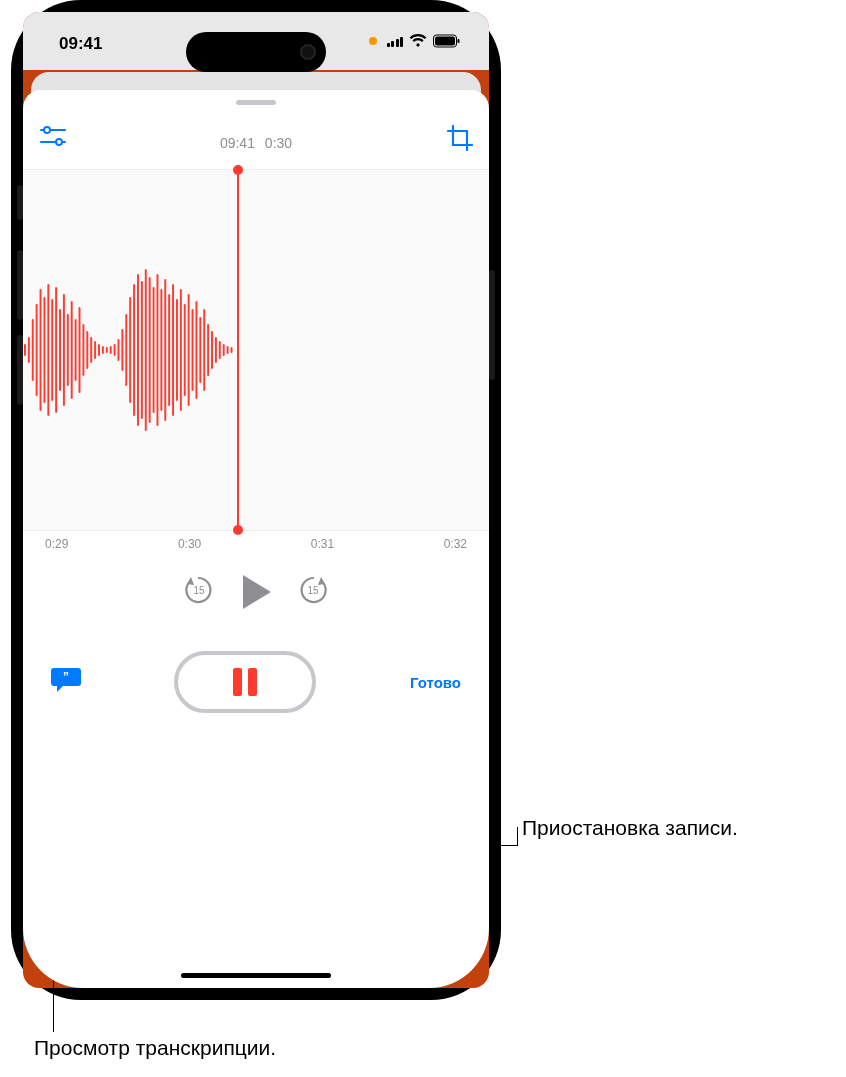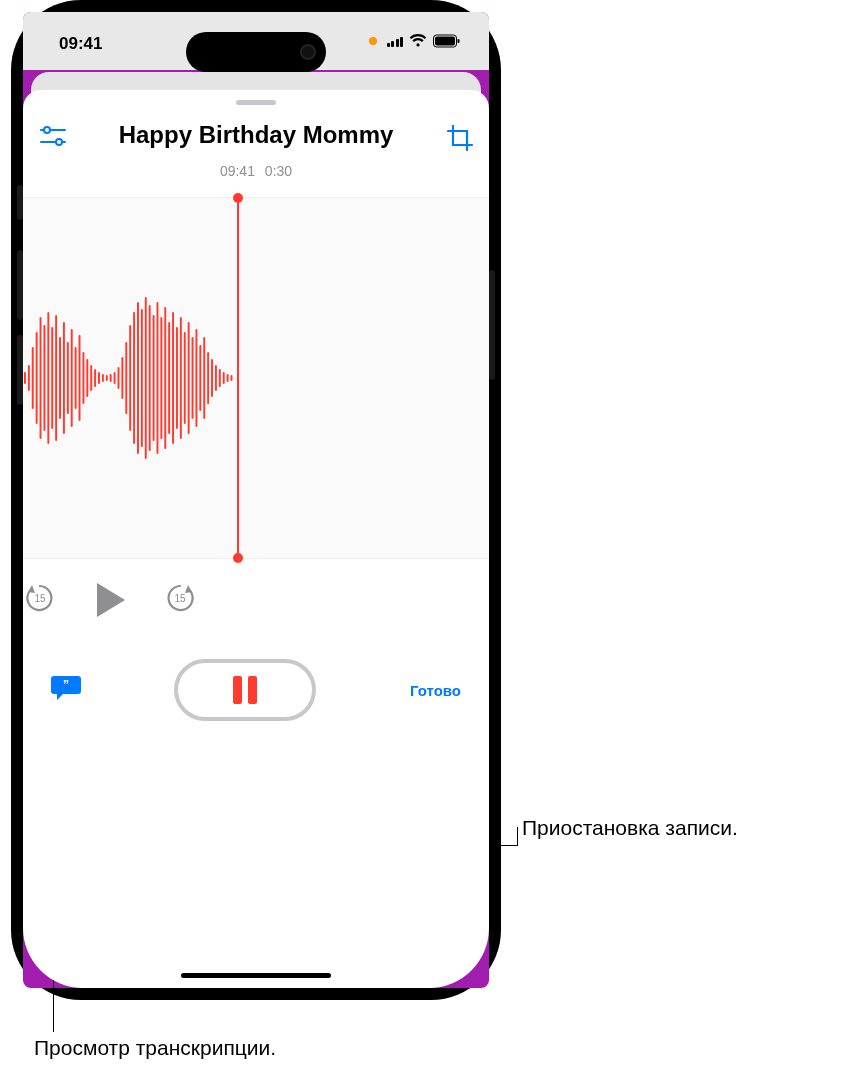--- a/index.html
+++ b/index.html
@@ -15,22 +15,22 @@
   .phone {
     position: absolute;
     left: 11px; top: 0;
     width: 490px; height: 1000px;
     border-radius: 70px;
     background: #000;
     padding: 12px;
   }
   .phone-inner {
     width: 100%; height: 100%;
-    border-radius: 8px;
-    background: #a21caf;
+    border-radius: 16px;
+    background: #c2410c;
     overflow: hidden;
     position: relative;
   }
   
   .side-btn { position: absolute; background: #1a1a1a; border-radius: 3px; }
   .sb-left-1 { left: 6px; top: 185px; width: 6px; height: 35px; }
   .sb-left-2 { left: 6px; top: 250px; width: 6px; height: 70px; }
   .sb-left-3 { left: 6px; top: 335px; width: 6px; height: 70px; }
   .sb-right  { right: 6px; top: 270px; width: 6px; height: 110px; }
   
@@ -169,23 +169,23 @@
     text-align: center;
     font-size: 46px;
     font-weight: 300;
     color: #333;
     font-variant-numeric: tabular-nums;
     margin-top: 26px;
     letter-spacing: 0.5px;
   }
   .playback-row {
     display: flex;
-    justify-content: flex-start;
+    justify-content: center;
     align-items: center;
-    gap: 36px;
+    gap: 23px;
     margin-top: 22px;
   }
   .skip-btn, .play-btn { color: #8e8e93; }
   .play-btn svg { display: block; }
   .bottom-row {
     display: flex;
     align-items: center;
     justify-content: space-between;
     padding: 0 26px;
     margin-top: 40px;
@@ -292,21 +292,20 @@
           </svg>
         </span>
         <span class="hdr-right">
           <svg width="26" height="26" viewBox="0 0 26 26">
             <g stroke="#007aff" stroke-width="2.2" fill="none" stroke-linecap="round">
               <polyline points="6,1 6,20 25,20"></polyline>
               <polyline points="1,6 20,6 20,25"></polyline>
             </g>
           </svg>
         </span>
-        <div class="title">Happy Birthday Mommy</div>
         <div class="subtitle">
           <span>09:41</span>
           <span class="dur">0:30</span>
         </div>
       </div>
 
       <div class="waveform-area">
         <svg class="wave-svg" viewBox="0 0 220 180" preserveAspectRatio="none">
           <g stroke="#ff3b30" stroke-width="2" stroke-linecap="round">
             <line x1="2" y1="85" x2="2" y2="95"></line>
@@ -361,20 +360,26 @@
             <line x1="198" y1="78" x2="198" y2="102"></line>
             <line x1="202" y1="82" x2="202" y2="98"></line>
             <line x1="206" y1="85" x2="206" y2="95"></line>
             <line x1="210" y1="87" x2="210" y2="93"></line>
             <line x1="214" y1="88" x2="214" y2="92"></line>
           </g>
         </svg>
         <div class="playhead"></div>
       </div>
 
+      <div class="time-ruler">
+        <span>0:29</span>
+        <span>0:30</span>
+        <span>0:31</span>
+        <span>0:32</span>
+      </div>
 
 
       <div class="playback-row">
         <span class="skip-btn">
           <svg width="34" height="34" viewBox="0 0 34 34">
             <g fill="none" stroke="#8e8e93" stroke-width="2.2">
               <path d="M17 5 A12 12 0 1 1 6 11" stroke-linecap="round"></path>
               <polyline points="9,4 5,11 12,12" fill="#8e8e93" stroke="none"></polyline>
             </g>
             <text x="17" y="21" text-anchor="middle" font-size="10" fill="#8e8e93" font-family="inherit">15</text>

